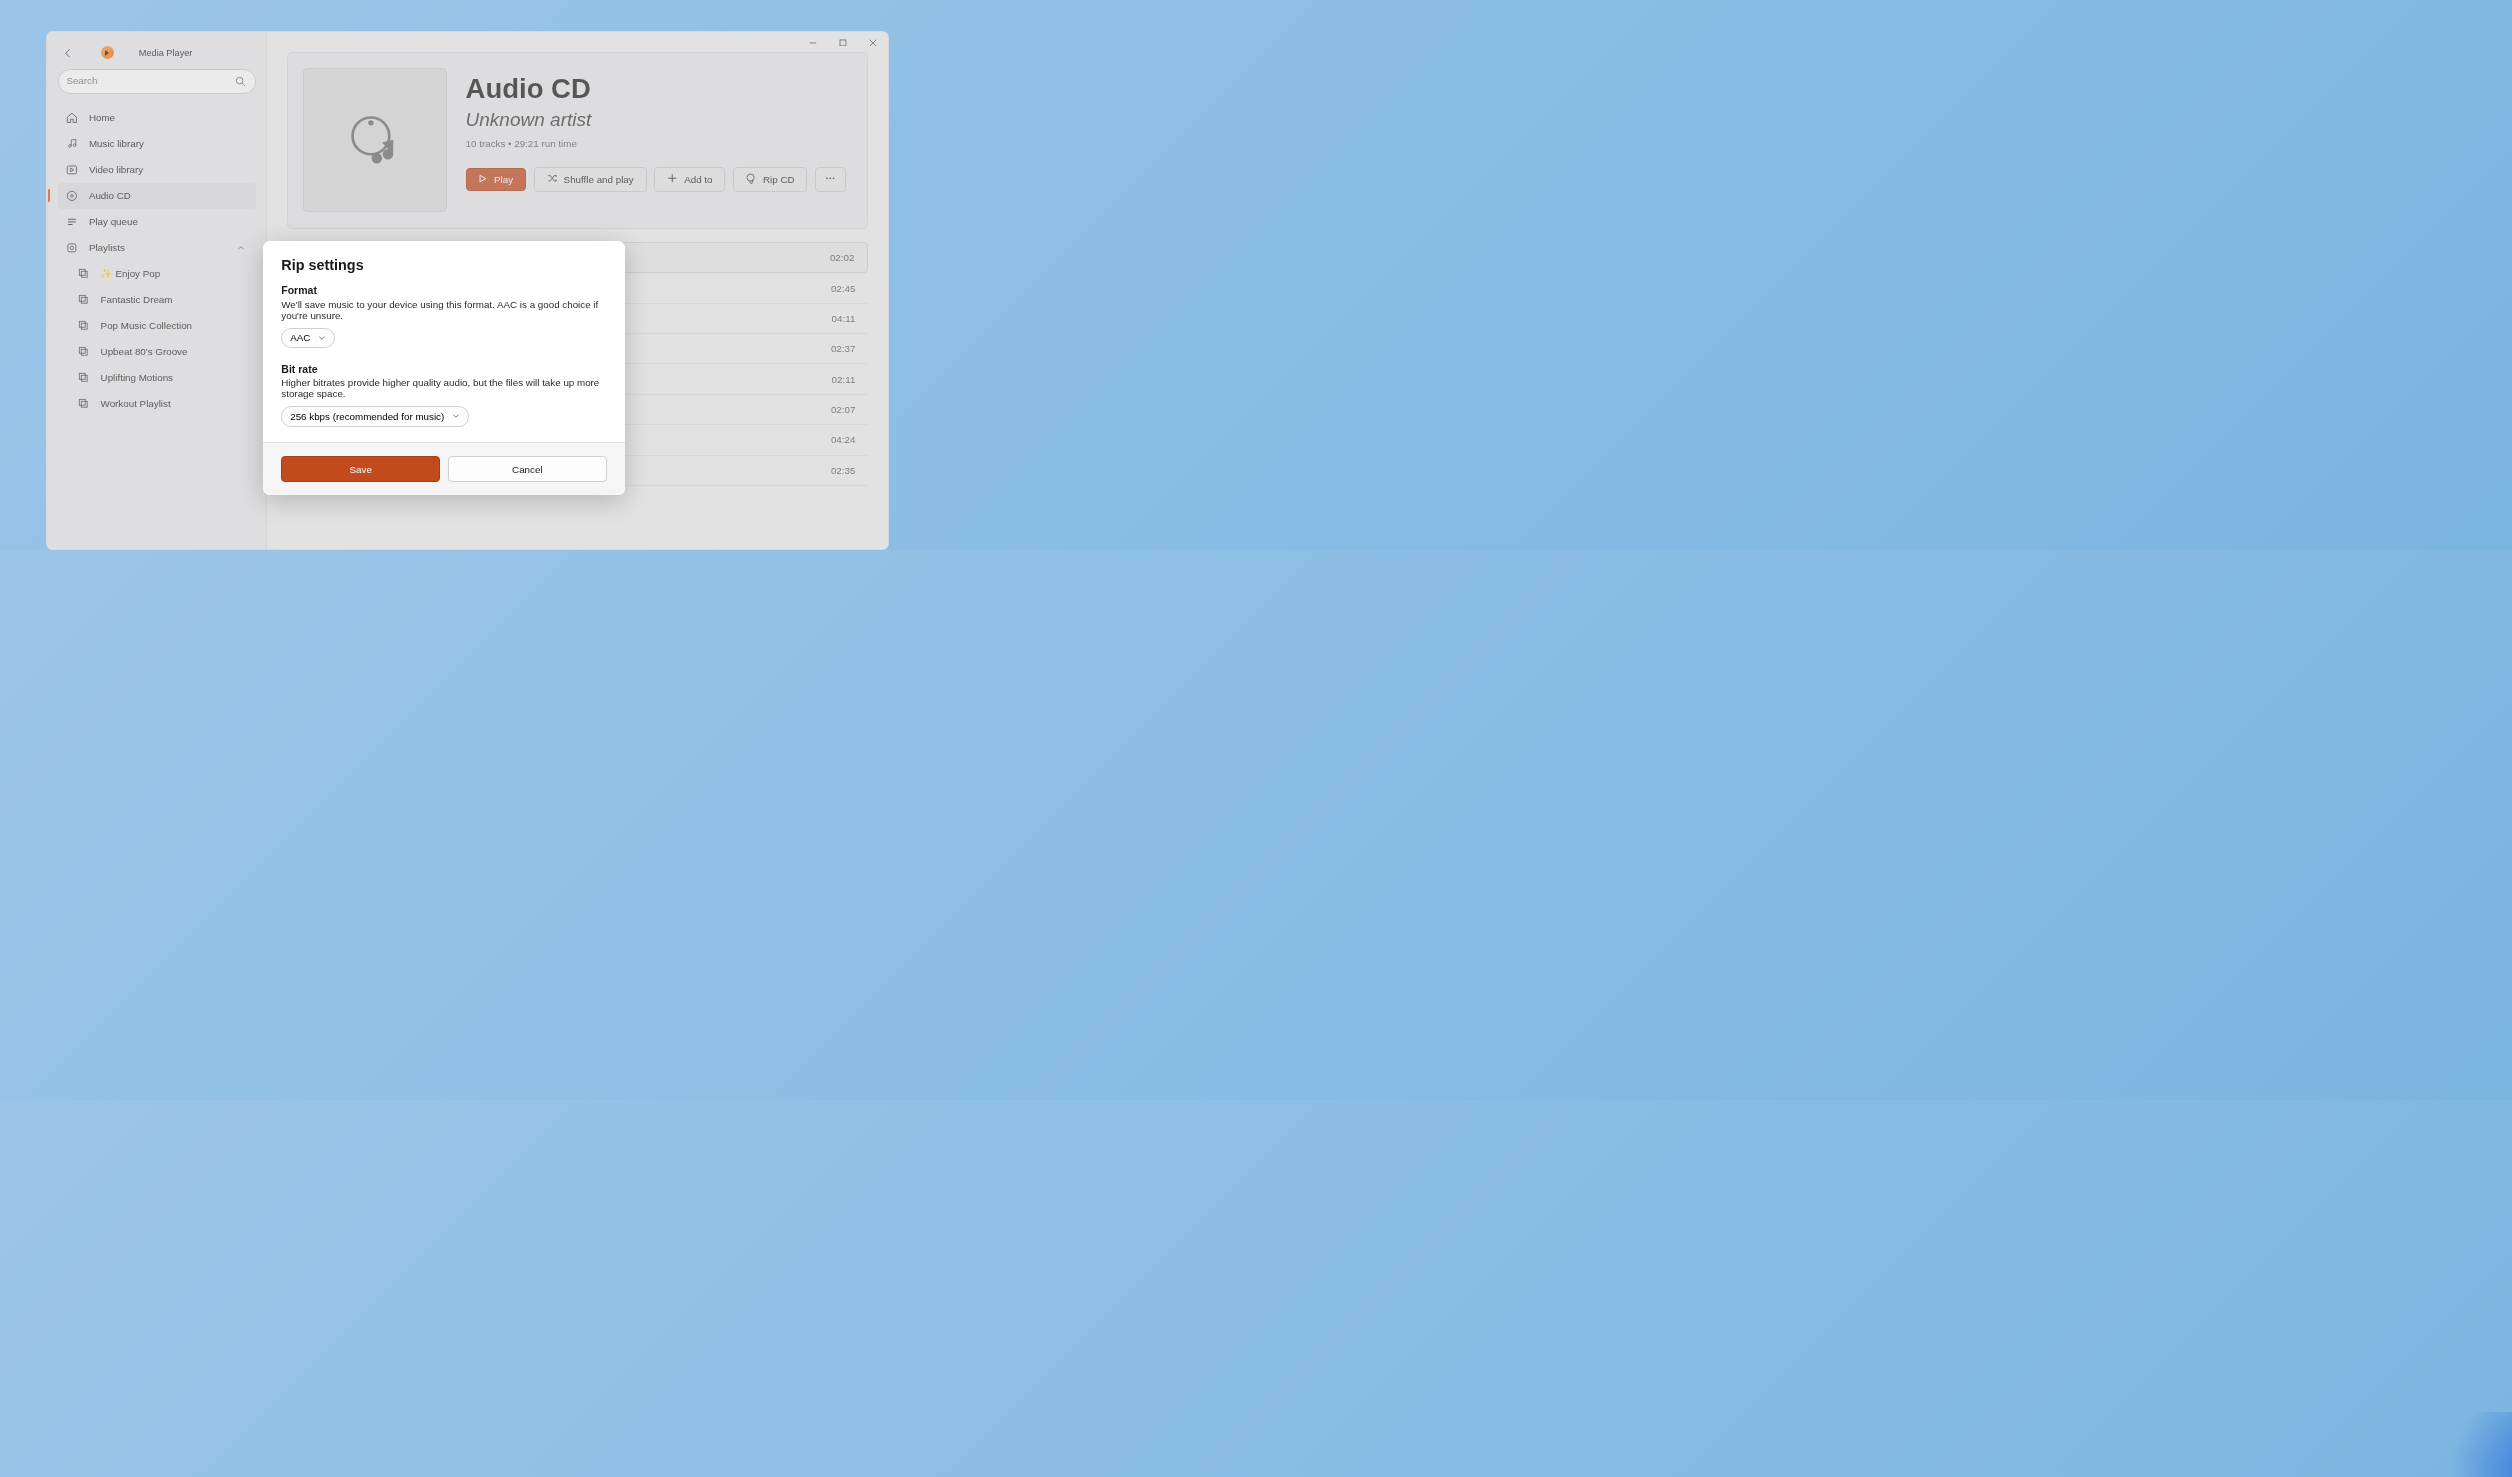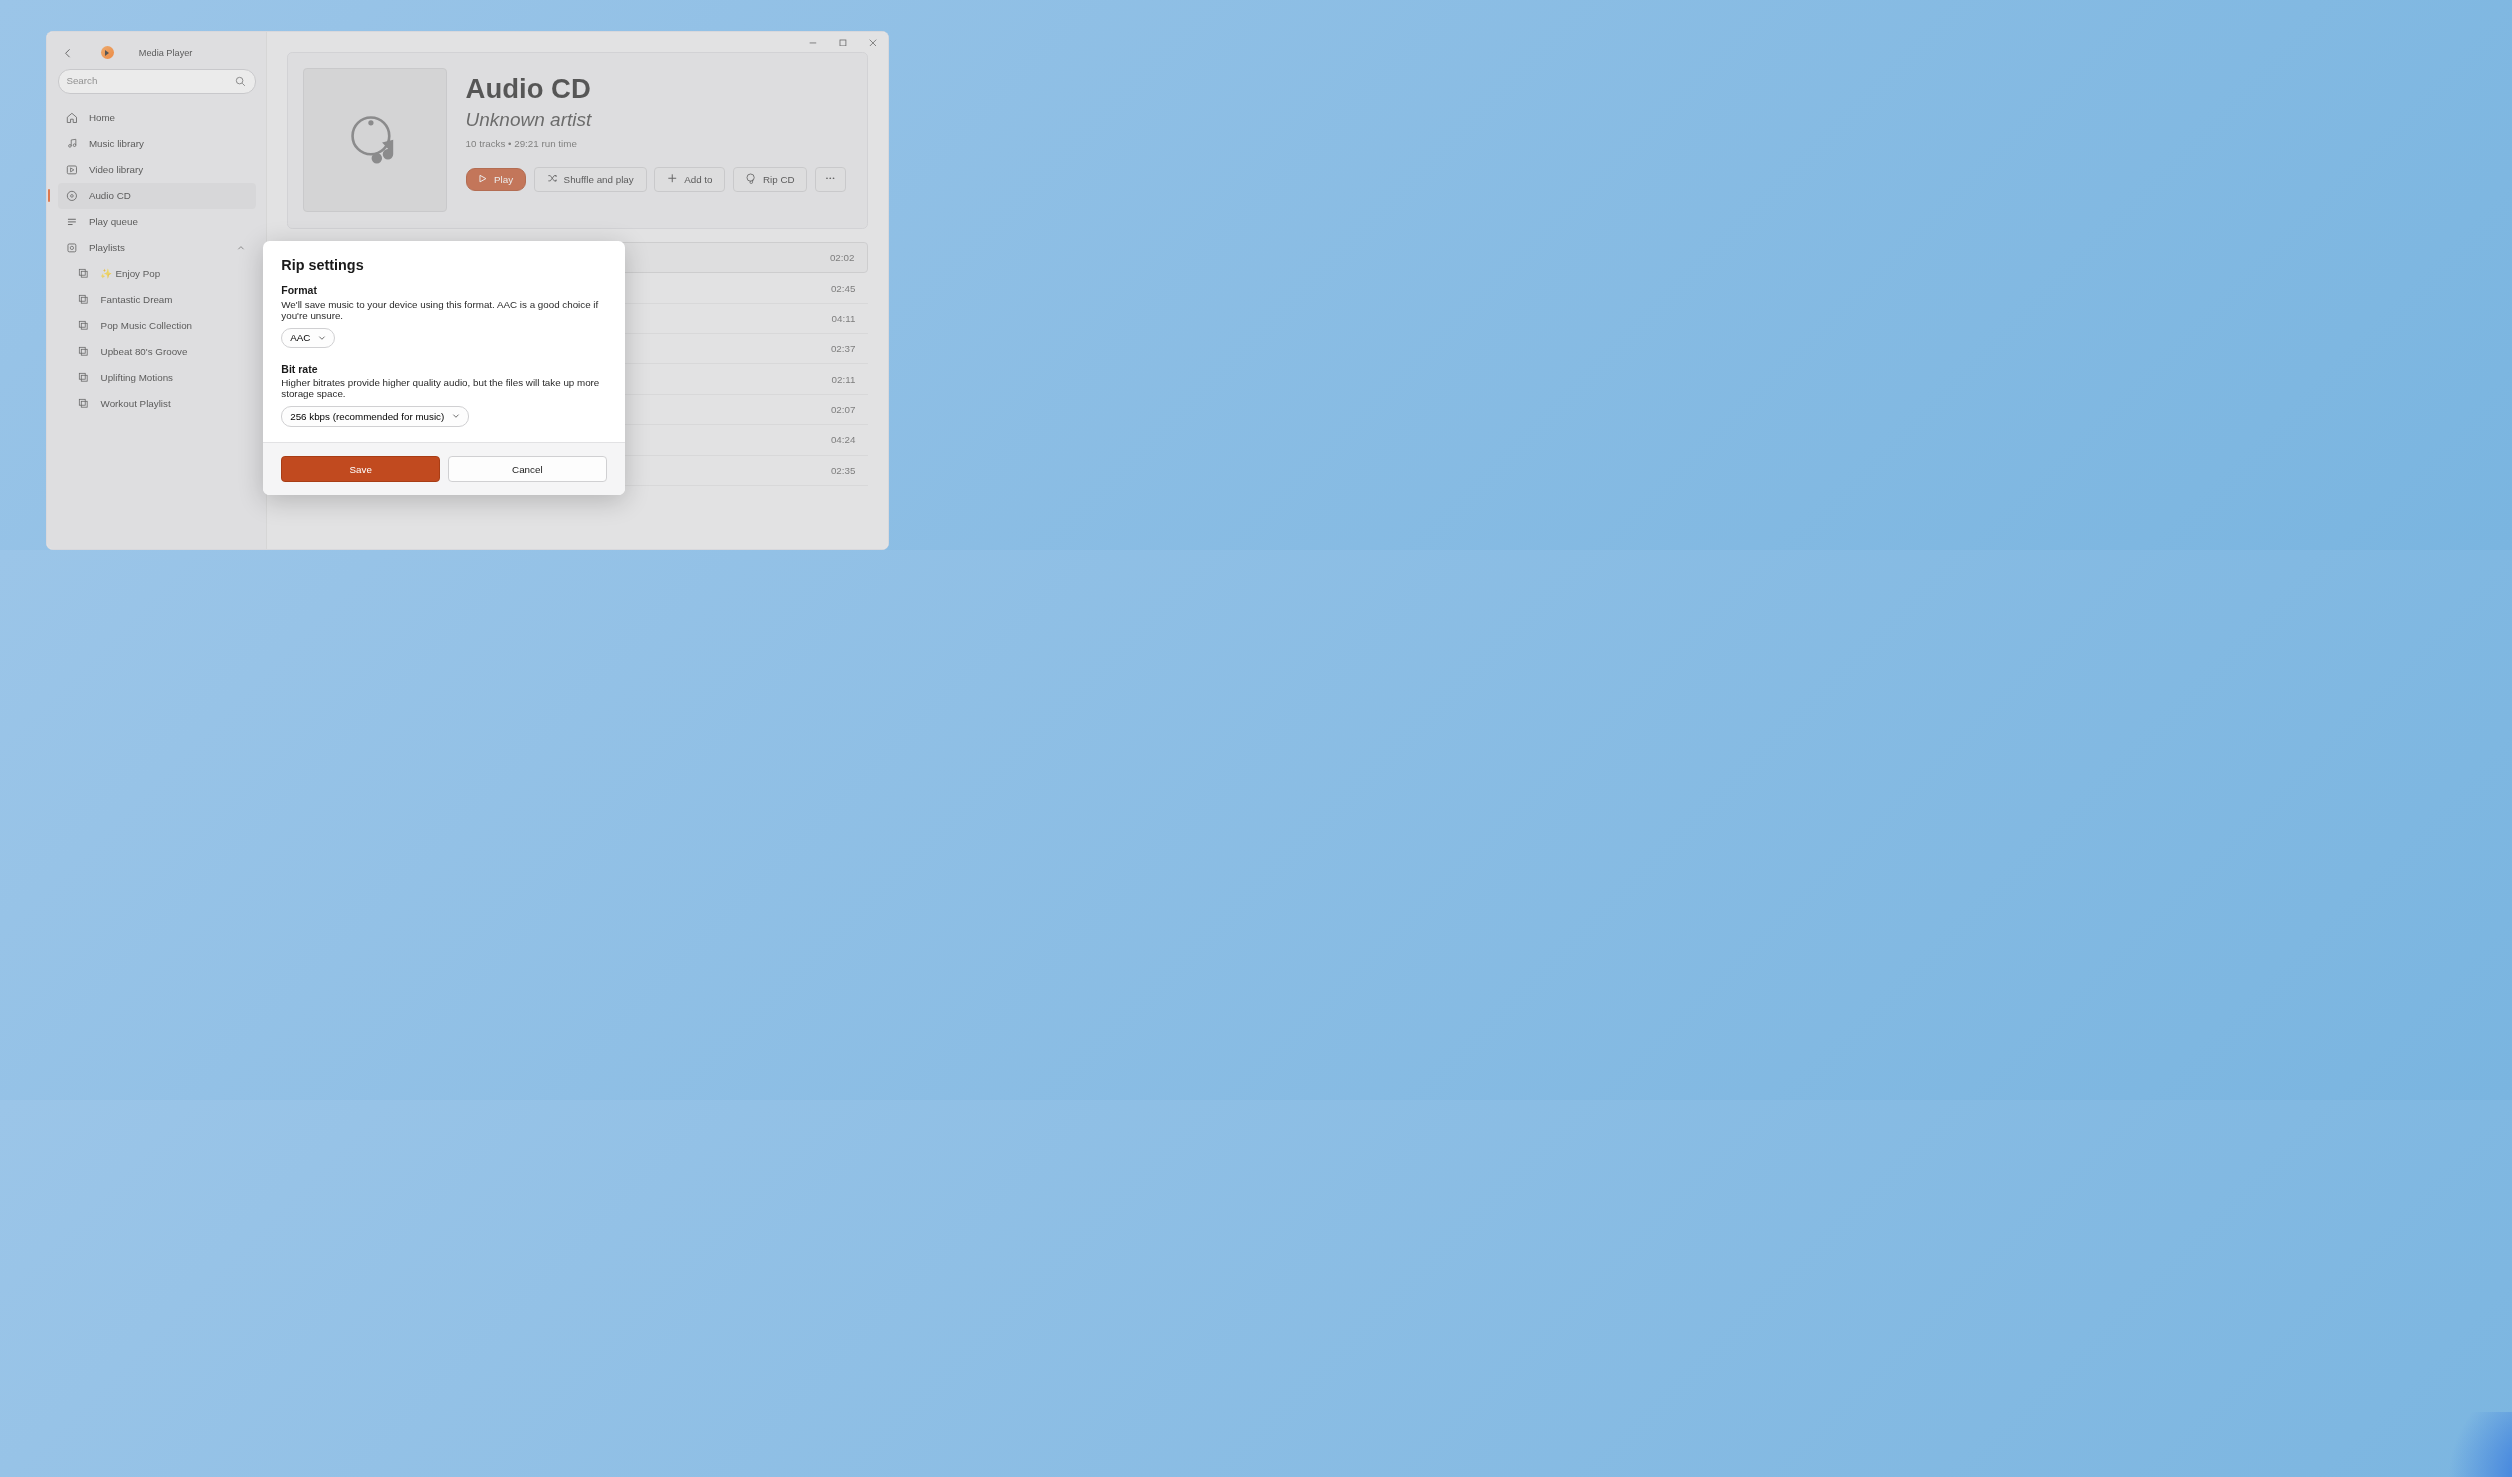--- a/index.html
+++ b/index.html
@@ -24,21 +24,21 @@
 .expand-icon { margin-left: auto; }
 .main { flex: 1; background: #f0f0f2; padding: 19.6px 19.6px 0 19.6px; overflow: hidden; }
 .hero-card { background: #e9e9eb; border: 0.7px solid #d8d8dc; border-radius: 5.2px; padding: 15.7px; display: flex; gap: 18.3px; margin-bottom: 13px; }
 .album-art { width: 144px; height: 144px; background: #dadadc; border: 0.7px solid #cacacc; border-radius: 3.9px; display: flex; align-items: center; justify-content: center; flex-shrink: 0; }
 .hero-info { flex: 1; padding-top: 5.2px; }
 .hero-title { font-size: 27.5px; font-weight: 600; color: #1a1a1a; margin-bottom: 3.9px; }
 .hero-artist { font-size: 19px; color: #3a3a3a; margin-bottom: 6.5px; font-style: italic; }
 .hero-meta { font-size: 9.8px; color: #5a5a5a; margin-bottom: 18.3px; }
 .hero-actions { display: flex; gap: 7.9px; align-items: center; }
 .btn { display: flex; align-items: center; gap: 6.5px; padding: 5.2px 11.8px; border-radius: 3.9px; font-size: 9.8px; cursor: pointer; border: 0.7px solid #cacacc; background: #e8e8ea; color: #1a1a1a; }
-.btn.primary { background: #c14a1f; border-color: #a83d15; color: #fff; border-radius: 9px; }
+.btn.primary { background: #c14a1f; border-color: #a83d15; color: #fff; }
 .btn.icon-only { padding: 5.2px 9.2px; }
 .track-list { margin-top: 13px; }
 .track-row { display: flex; align-items: center; padding: 9.2px 13px; border-bottom: 0.7px solid #e0e0e2; font-size: 9.8px; color: #1a1a1a; }
 .track-row.first { background: #eaeaec; border: 0.7px solid #d0d0d2; border-radius: 3.9px; }
 .track-num { width: 19.6px; color: #666; text-align: right; margin-right: 6.5px; margin-left: 19.6px; }
 .track-name { flex: 1; }
 .track-dur { color: #555; }
 .overlay { position: absolute; inset: 0; background: rgba(200,200,200,0.35); display: flex; align-items: center; justify-content: center; z-index: 50; pointer-events: none; }
 .overlay > * { pointer-events: auto; }
 .dialog { background: #fff; border-radius: 6.5px; width: 362px; box-shadow: 0 5.2px 26px rgba(0,0,0,0.2); position: absolute; left: 216px; top: 209px; }

